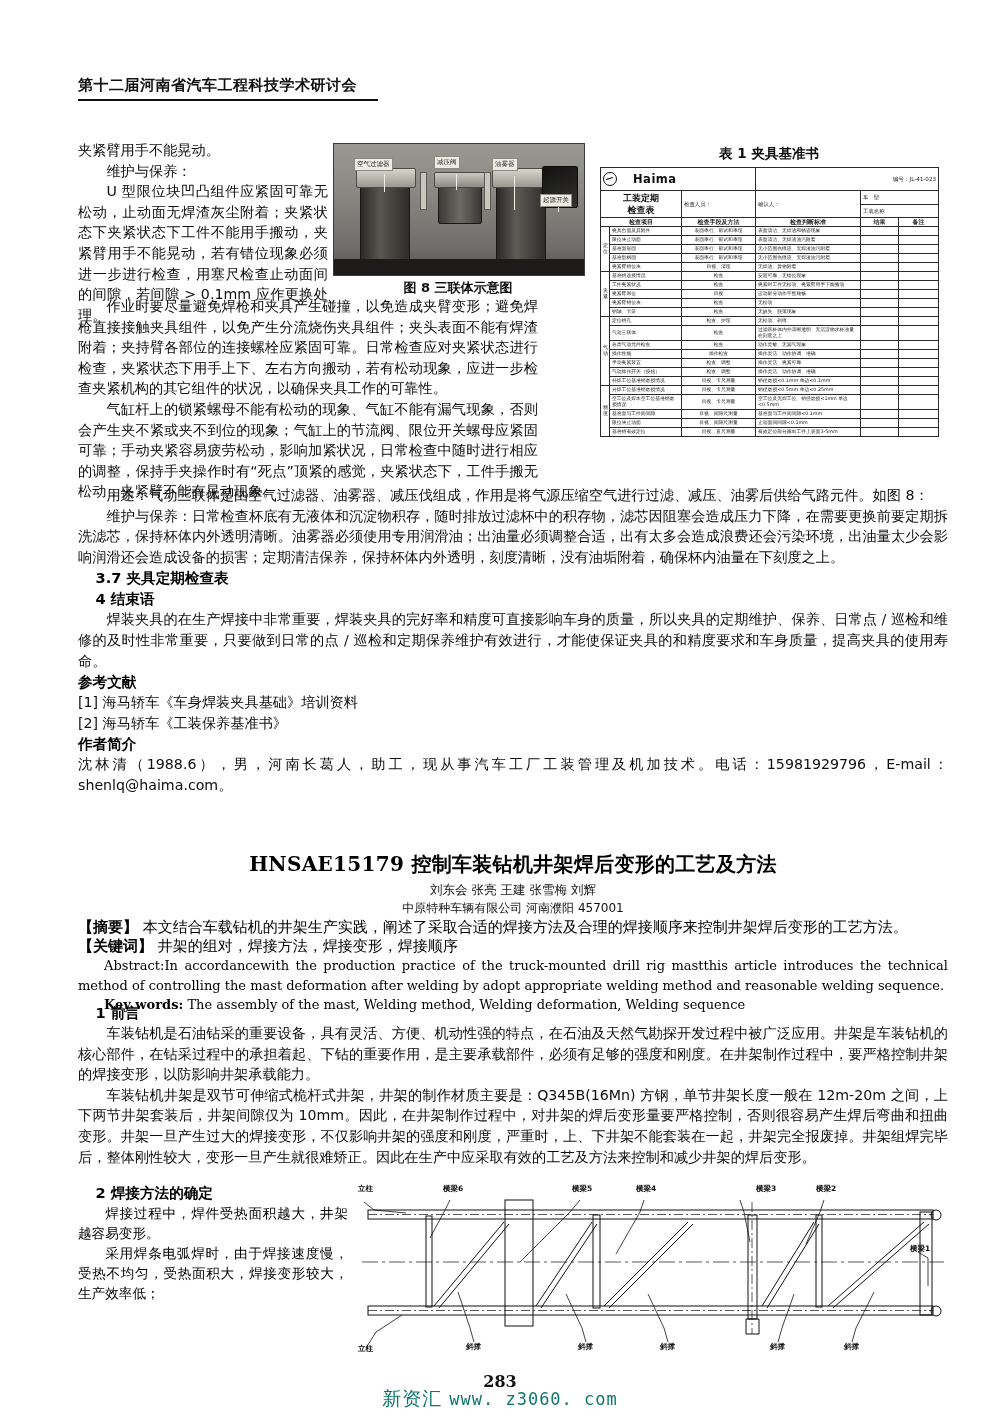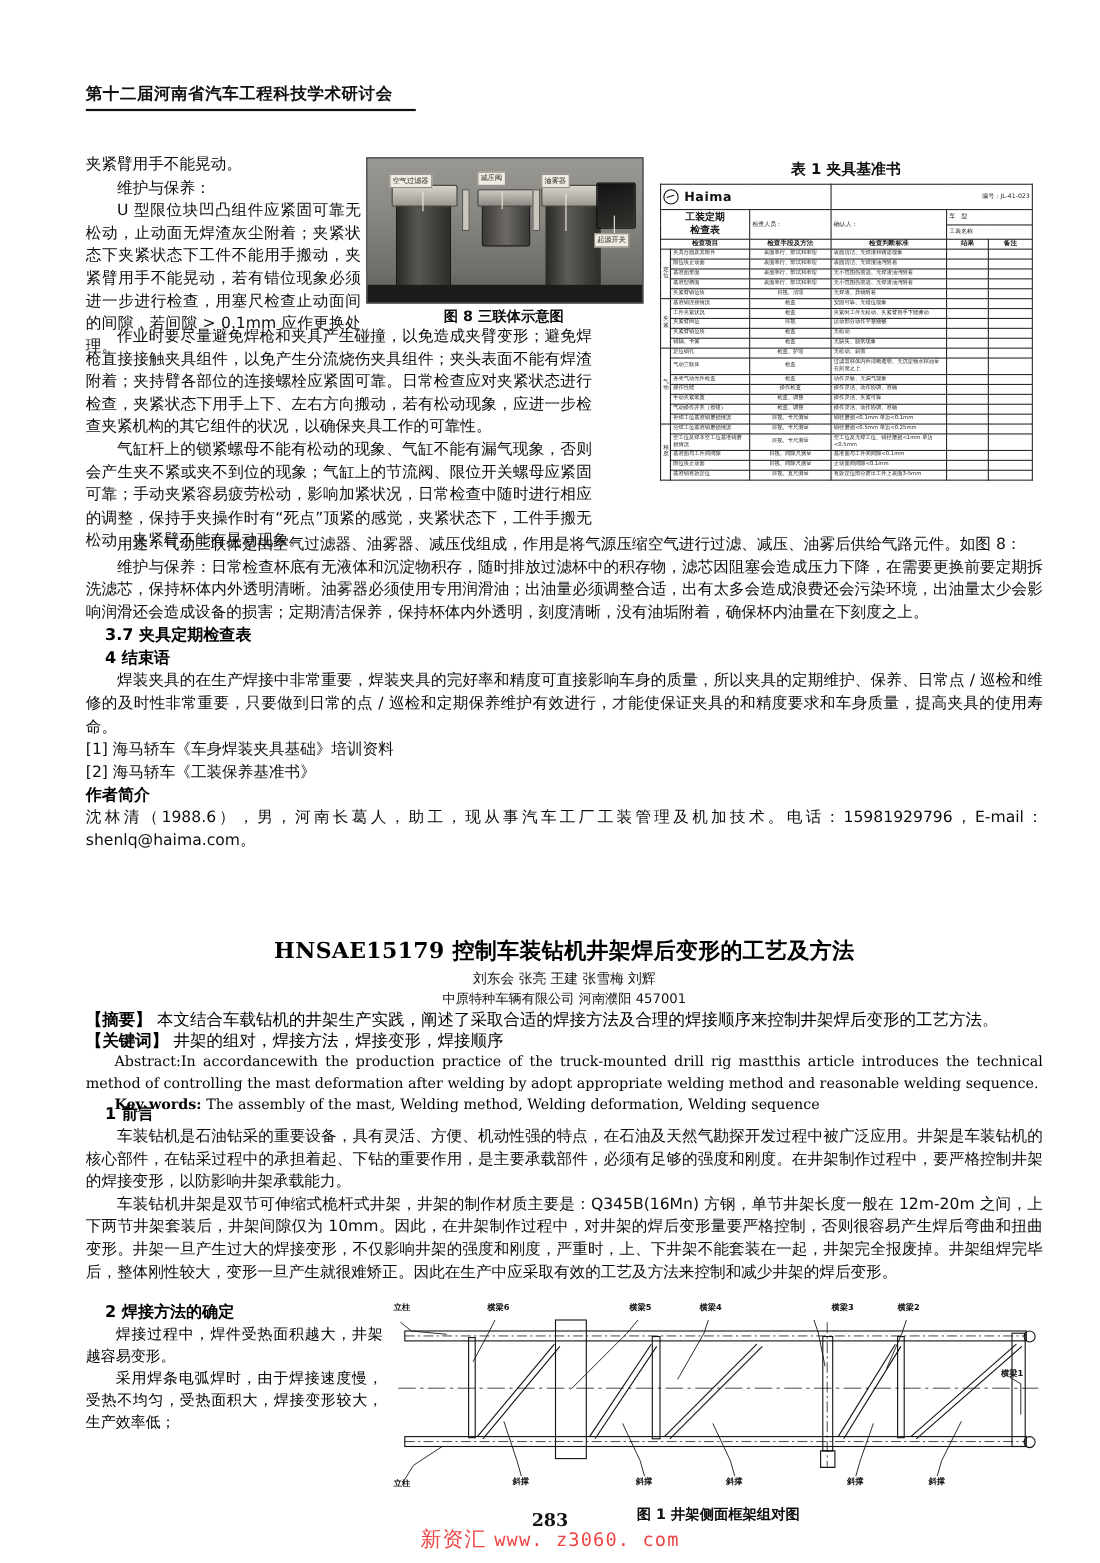--- a/index.html
+++ b/index.html
@@ -73,21 +73,21 @@
     text-align:center;font-size:13px;font-weight:bold;margin-top:3px;color:#0d0d0d;
   }
 
   
   .tblwrap{position:absolute;left:600px;top:145px;width:338px;}
   .tbltitle{text-align:center;font-size:13.5px;font-weight:bold;margin-bottom:4px;color:#0d0d0d;}
   table.jig{border-collapse:collapse;width:338px;background:#fff;
     font-size:4.6px;line-height:6px;color:#1b1b1b;table-layout:fixed;}
   table.jig td,table.jig th{border:1px solid #2b2b2b;padding:1px 2px;vertical-align:middle;}
   .brandrow td{border:1px solid #2b2b2b;height:20px;padding:0 4px;}
-  .brand{display:flex;align-items:center;gap:5px;}
+  .brand{display:flex;align-items:center;gap:16px;}
   .brand .mark{width:12px;height:12px;border:1.2px solid #111;border-radius:50%;position:relative;flex:0 0 auto;}
   .brand .mark:before{content:"";position:absolute;left:1.5px;top:5px;width:7px;height:1.4px;background:#111;transform:rotate(-18deg);}
   .brand .wm{font-size:11.5px;font-weight:bold;letter-spacing:.5px;color:#111;font-family:"DejaVu Sans","Liberation Sans",sans-serif;}
   .docno{font-size:5.6px;text-align:right;color:#1b1b1b;}
   .formtitle{font-size:9px;font-weight:bold;text-align:center;line-height:12px;color:#111;}
   .lbl{font-size:5.4px;}
   .colhd{font-size:6px;font-weight:bold;text-align:center;}
   .vcat{
     font-size:5px;text-align:center;line-height:5.6px;width:9px;
   }
@@ -117,21 +117,21 @@
   
   .fig1wrap{position:absolute;left:358px;top:1182px;width:590px;}
   .fig1cap{text-align:center;font-size:13px;font-weight:bold;margin-top:2px;color:#0d0d0d;}
   .cal{position:absolute;font-size:7.5px;font-weight:bold;color:#111;white-space:nowrap;}
 
   
   .pageno{position:absolute;left:0;top:1372px;width:1000px;text-align:center;
     font-size:16px;font-weight:bold;color:#111;font-family:"DejaVu Serif","Liberation Serif",serif;}
   .watermark{
     position:absolute;left:0;top:1386px;width:1000px;text-align:center;
-    font-size:19px;color:#ef4444;letter-spacing:1px;
+    font-size:19px;color:#0f766e;letter-spacing:1px;
     font-family:"DejaVu Serif","Liberation Serif",serif;
   }
   .watermark .wz{font-family:"DejaVu Sans Mono","Liberation Mono",monospace;font-size:17px;}
 </style>
 </head>
 <body>
 
 <div class="page">
  <div class="sheet">
 
@@ -156,21 +156,21 @@
       <div class="unit sw"></div>
       <div class="rod r1"></div>
       <div class="rod r2"></div>
       <div class="lead" style="left:50px;top:30px;height:18px;"></div>
       <div class="lead" style="left:122px;top:30px;height:16px;"></div>
       <div class="lead" style="left:180px;top:32px;height:34px;"></div>
       <div class="lead" style="left:224px;top:52px;height:16px;"></div>
       <div class="tag" style="left:20px;top:14px;">空气过滤器</div>
       <div class="tag" style="left:100px;top:12px;">减压阀</div>
       <div class="tag" style="left:158px;top:14px;">油雾器</div>
-      <div class="tag" style="left:206px;top:68px;">起源开关</div>
+      <div class="tag" style="left:206px;top:50px;">起源开关</div>
       <div class="darkband"></div>
     </div>
     <div class="figcap">图 8 三联体示意图</div>
   </div>
 
   <div class="tblwrap">
     <div class="tbltitle">表 1 夹具基准书</div>
     <table class="jig">
       <colgroup>
         <col style="width:9px">
@@ -376,20 +376,21 @@
     <p class="p ind">作业时要尽量避免焊枪和夹具产生碰撞，以免造成夹臂变形；避免焊枪直接接触夹具组件，以免产生分流烧伤夹具组件；夹头表面不能有焊渣附着；夹持臂各部位的连接螺栓应紧固可靠。日常检查应对夹紧状态进行检查，夹紧状态下用手上下、左右方向搬动，若有松动现象，应进一步检查夹紧机构的其它组件的状况，以确保夹具工作的可靠性。</p>
     <p class="p ind">气缸杆上的锁紧螺母不能有松动的现象、气缸不能有漏气现象，否则会产生夹不紧或夹不到位的现象；气缸上的节流阀、限位开关螺母应紧固可靠；手动夹紧容易疲劳松动，影响加紧状况，日常检查中随时进行相应的调整，保持手夹操作时有“死点”顶紧的感觉，夹紧状态下，工件手搬无松动，夹紧臂不能有晃动现象。</p>
   </div>
 
   <div class="col" id="fullB">
     <p class="p ind">用途：气动三联体是由空气过滤器、油雾器、减压伐组成，作用是将气源压缩空气进行过滤、减压、油雾后供给气路元件。如图 8：</p>
     <p class="p ind">维护与保养：日常检查杯底有无液体和沉淀物积存，随时排放过滤杯中的积存物，滤芯因阻塞会造成压力下降，在需要更换前要定期拆洗滤芯，保持杯体内外透明清晰。油雾器必须使用专用润滑油；出油量必须调整合适，出有太多会造成浪费还会污染环境，出油量太少会影响润滑还会造成设备的损害；定期清洁保养，保持杯体内外透明，刻度清晰，没有油垢附着，确保杯内油量在下刻度之上。</p>
     <p class="hd hd-ind">3.7 夹具定期检查表</p>
     <p class="hd hd-ind">4 结束语</p>
     <p class="p ind">焊装夹具的在生产焊接中非常重要，焊装夹具的完好率和精度可直接影响车身的质量，所以夹具的定期维护、保养、日常点 / 巡检和维修的及时性非常重要，只要做到日常的点 / 巡检和定期保养维护有效进行，才能使保证夹具的和精度要求和车身质量，提高夹具的使用寿命。</p>
+    <p class="hd">参考文献</p>
     <p class="p">[1] 海马轿车《车身焊装夹具基础》培训资料</p>
     <p class="p">[2] 海马轿车《工装保养基准书》</p>
     <p class="hd">作者简介</p>
     <p class="p">沈林清（1988.6），男，河南长葛人，助工，现从事汽车工厂工装管理及机加技术。电话：15981929796，E-mail：shenlq@haima.com。</p>
   </div>
 
   <div class="arttitle">HNSAE15179 控制车装钻机井架焊后变形的工艺及方法</div>
   <div class="authors">刘东会 张亮 王建 张雪梅 刘辉</div>
   <div class="affil">中原特种车辆有限公司 河南濮阳 457001</div>
 
@@ -485,21 +486,20 @@
     <div class="cal" style="left:278px;top:2px;">横梁4</div>
     <div class="cal" style="left:374px;top:2px;padding-left:24px;">横梁3</div>
     <div class="cal" style="left:458px;top:2px;">横梁2</div>
     <div class="cal" style="left:552px;top:62px;">横梁1</div>
     <div class="cal" style="left:108px;top:160px;">斜撑</div>
     <div class="cal" style="left:220px;top:160px;">斜撑</div>
     <div class="cal" style="left:302px;top:160px;">斜撑</div>
     <div class="cal" style="left:412px;top:160px;">斜撑</div>
     <div class="cal" style="left:486px;top:160px;">斜撑</div>
     <div class="cal" style="left:0px;top:162px;">立柱</div>
-    <div class="fig1cap">图 1 井架侧面框架组对图</div>
   </div>
 
   <div class="pageno">283</div>
   <div class="watermark">
     <span>新资汇</span>
     <span class="wz">www. z3060. com</span>
   </div>
 
  </div>
 </div>

